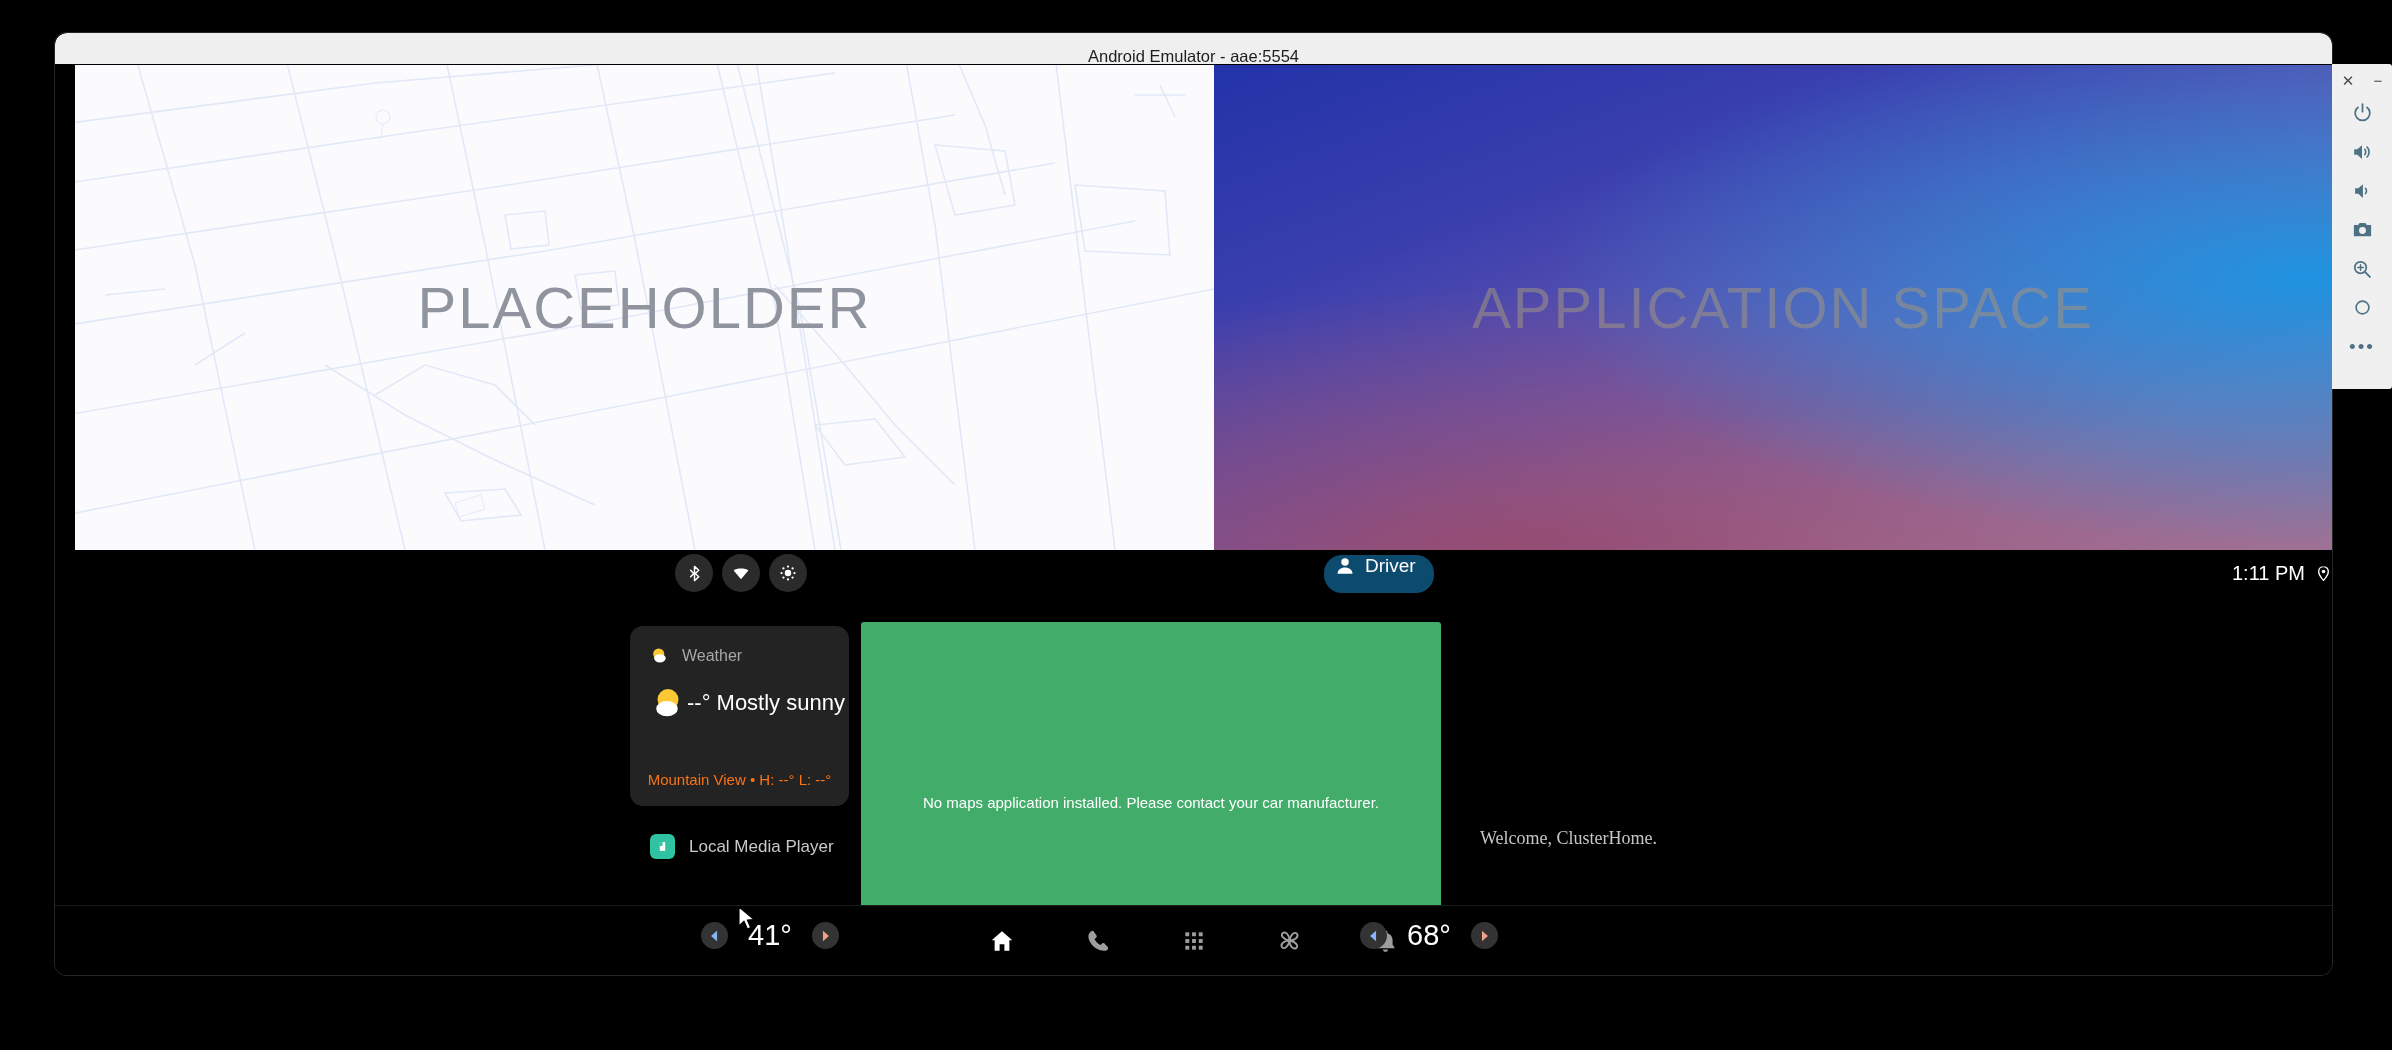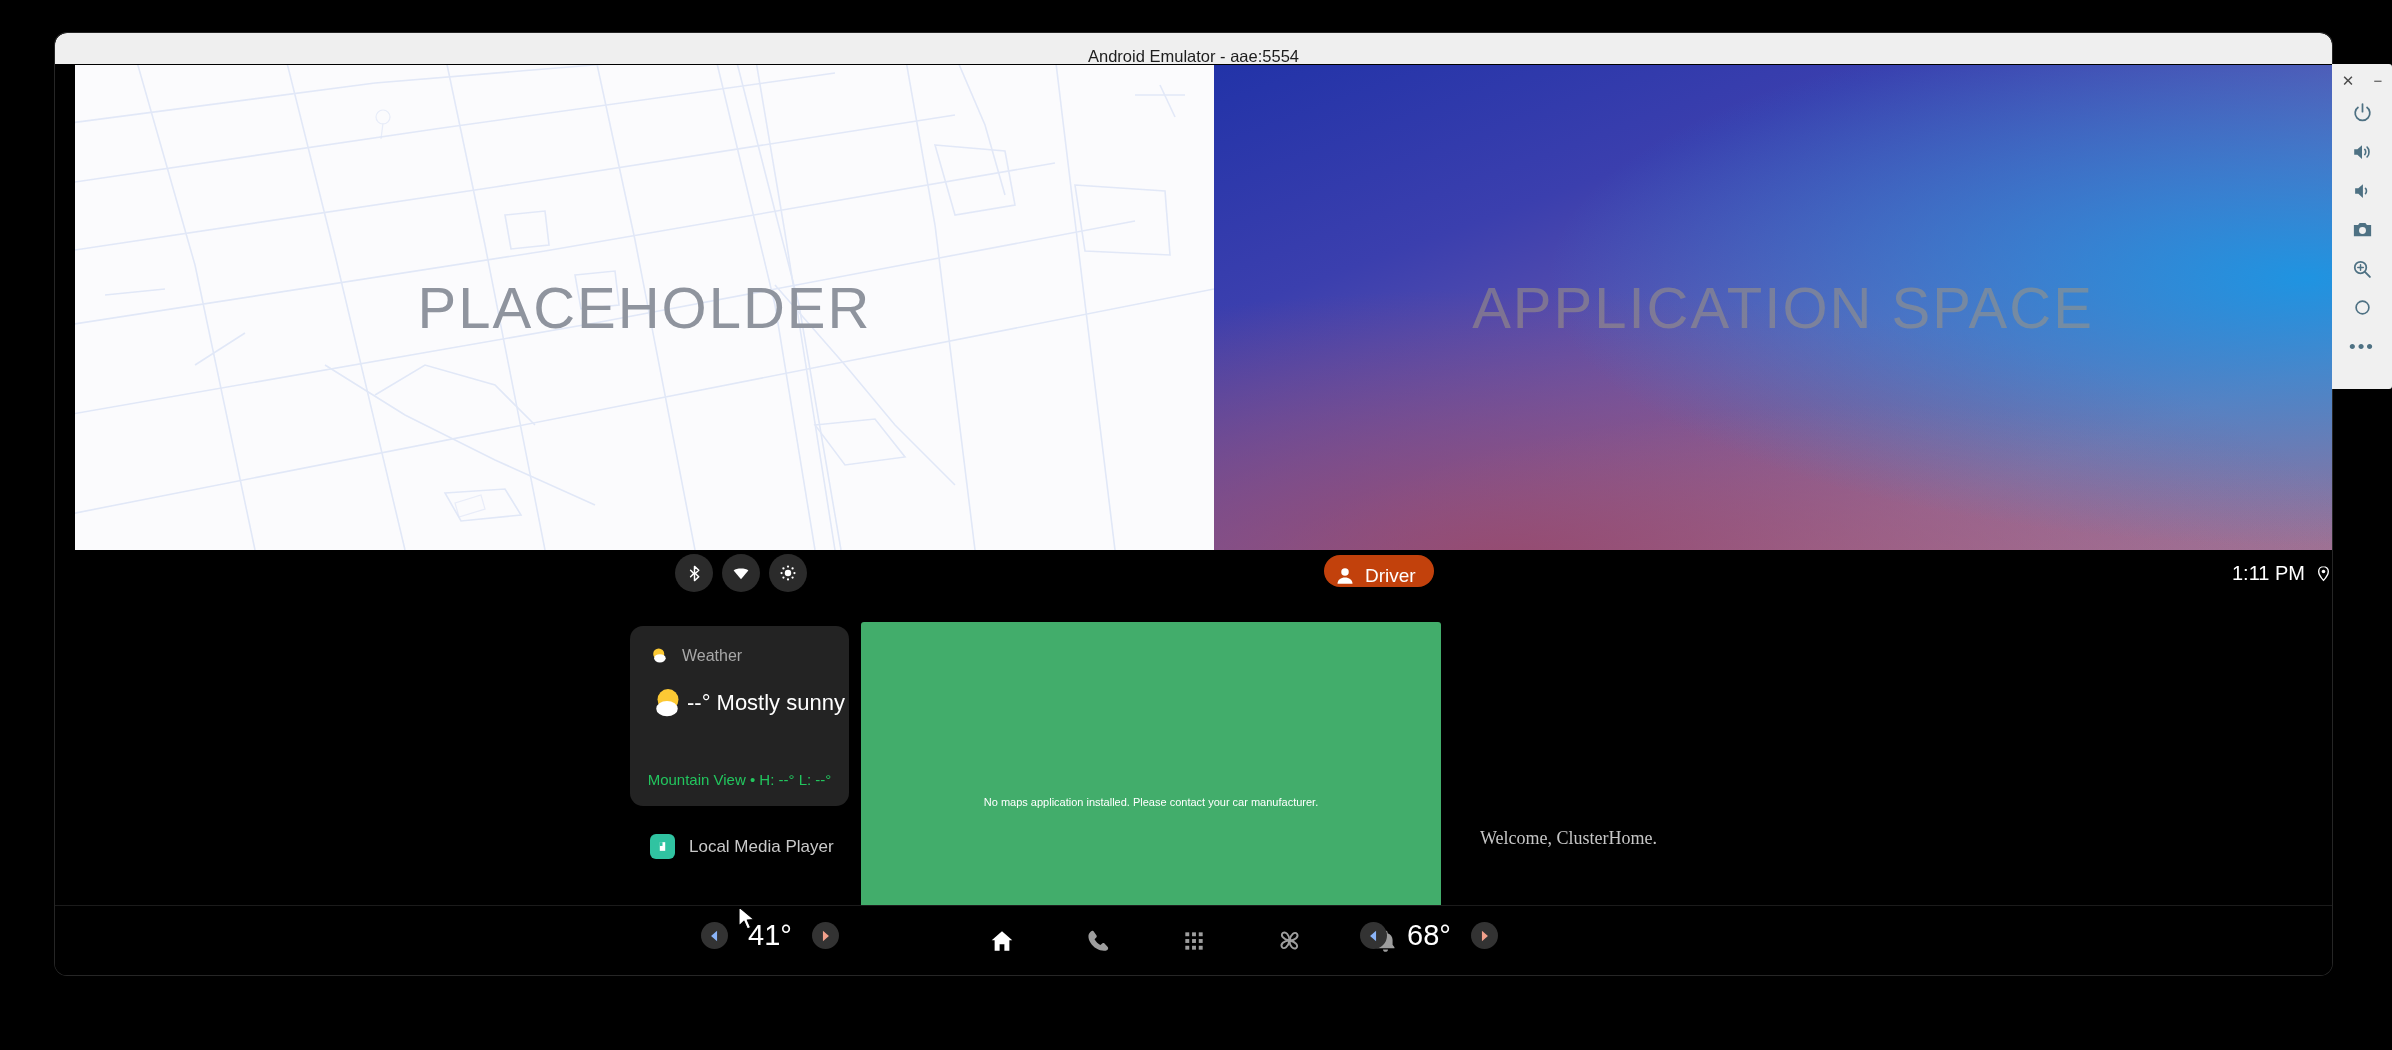--- a/index.html
+++ b/index.html
@@ -164,26 +164,26 @@
   }
   .clock-text {
     font-size: 20px;
     color: #ffffff;
     font-family: "Liberation Sans", sans-serif;
   }
   .driver-pill {
     position: absolute;
     left: 1269px;
     top: 5px;
-    height: 32px;
+    height: 38px;
     padding: 0 18px 0 10px;
     border-radius: 18px;
-    background: #c2410c;
-    display: flex;
-    align-items: flex-end;
+    background: #0c4a6e;
+    display: flex;
+    align-items: flex-start;
     gap: 9px;
   }
   .driver-label {
     font-size: 19px;
     color: #ffffff;
     font-family: "Liberation Sans", sans-serif;
   }
 
   
   .home-area {
@@ -232,21 +232,21 @@
     color: #ffffff;
     font-family: "Liberation Sans", sans-serif;
   }
   .weather-footer {
     position: absolute;
     left: 0;
     right: 0;
     bottom: 18px;
     text-align: center;
     font-size: 15px;
-    color: #22c55e;
+    color: #f97316;
     font-family: "Liberation Sans", sans-serif;
   }
 
   
   .media-row {
     position: absolute;
     left: 595px;
     top: 238px;
     display: flex;
     align-items: center;
@@ -274,21 +274,21 @@
     top: 26px;
     width: 580px;
     height: 360px;
     background: #42ad6b;
     border-radius: 3px;
     display: flex;
     align-items: center;
     justify-content: center;
   }
   .maps-msg {
-    font-size: 11px;
+    font-size: 15px;
     color: #ffffff;
     font-family: "Liberation Sans", sans-serif;
   }
 
   
   .cluster-welcome {
     position: absolute;
     left: 1425px;
     top: 232px;
     font-size: 18px;

